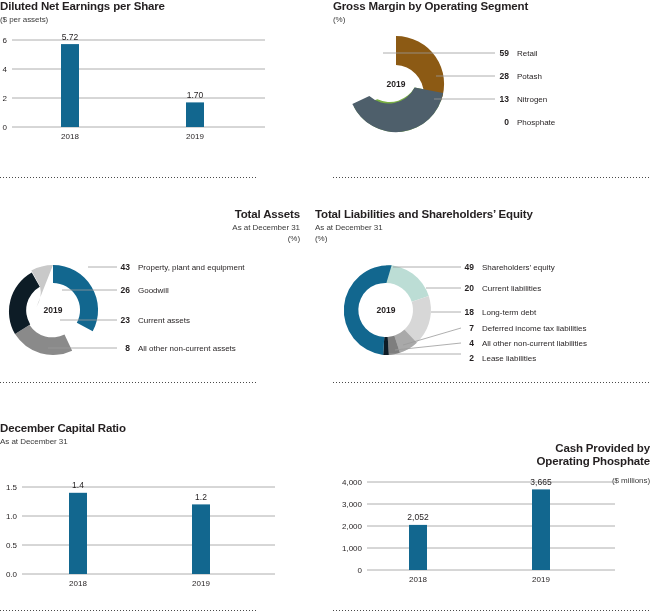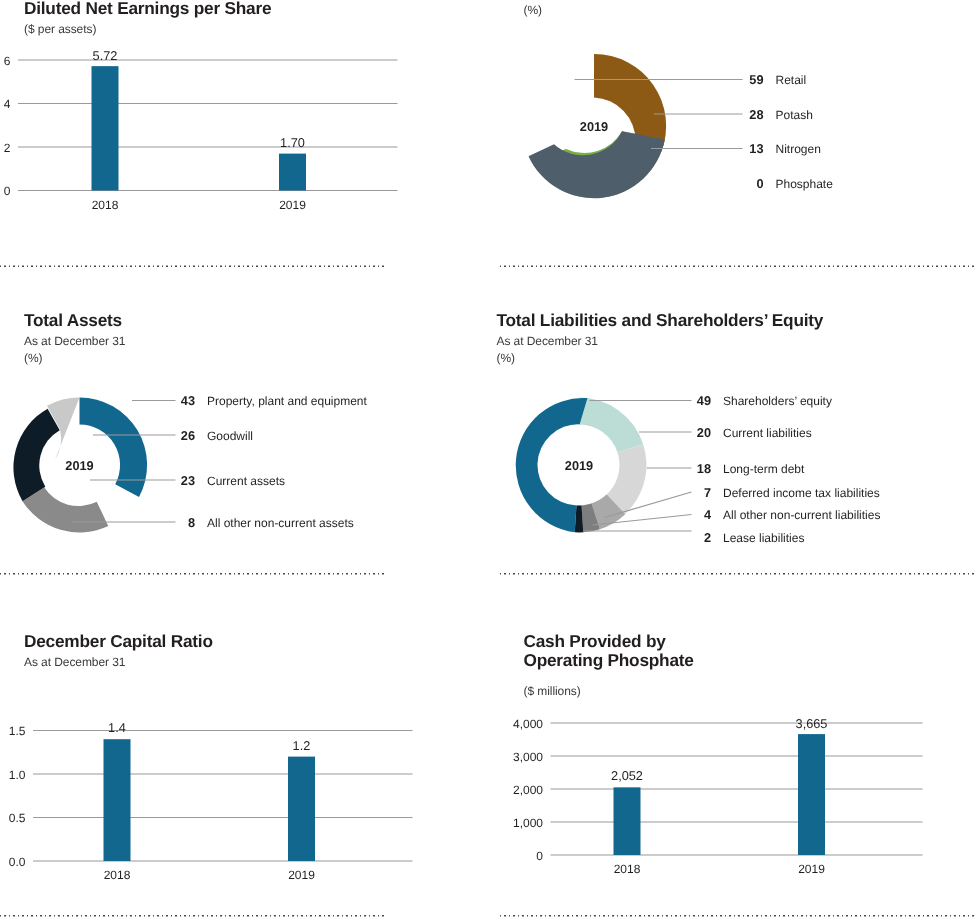--- a/index.html
+++ b/index.html
@@ -1,19 +1,19 @@
 <!DOCTYPE html>
 <html><head>
 <meta charset="utf-8">
 <style>
   html,body{margin:0;padding:0;background:#ffffff;}
   body{width:650px;height:616px;position:relative;overflow:hidden;
        font-family:"Liberation Sans","DejaVu Sans",sans-serif;color:#231f20;
        -webkit-font-smoothing:antialiased;}
-  .panel{position:absolute;padding-left:16px;}
+  .panel{position:absolute;}
   .ttl{font-size:11.5px;font-weight:bold;color:#231f20;letter-spacing:-0.15px;line-height:13px;}
   .sub{font-size:8px;color:#3a3a3a;line-height:10.5px;letter-spacing:-0.05px;}
   .divider{position:absolute;height:1px;
     background-image:repeating-linear-gradient(to right,#4a4a4a 0px,#4a4a4a 1px,rgba(0,0,0,0) 1px,rgba(0,0,0,0) 3px);}
   svg{display:block;overflow:visible;}
   .tklbl{font-family:"Liberation Sans","DejaVu Sans",sans-serif;font-size:8px;fill:#231f20;}
   .vallbl{font-family:"Liberation Sans","DejaVu Sans",sans-serif;font-size:8.5px;fill:#231f20;}
   .yr{font-family:"Liberation Sans","DejaVu Sans",sans-serif;font-size:8.5px;font-weight:bold;fill:#231f20;}
   .lgnum{font-family:"Liberation Sans","DejaVu Sans",sans-serif;font-size:8.5px;font-weight:bold;fill:#231f20;}
   .lgtxt{font-family:"Liberation Sans","DejaVu Sans",sans-serif;font-size:8px;fill:#231f20;}
@@ -41,20 +41,21 @@
 
   <rect x="61" y="11.1" width="18" height="82.9" fill="#12678F"></rect>
   <rect x="186" y="69.4" width="18" height="24.6" fill="#12678F"></rect>
   <text class="vallbl" x="70" y="7" text-anchor="middle">5.72</text>
   <text class="vallbl" x="195" y="65" text-anchor="middle">1.70</text>
   <text class="tklbl" x="70" y="106" text-anchor="middle">2018</text>
   <text class="tklbl" x="195" y="106" text-anchor="middle">2019</text>
 </svg>
 
 <div class="panel" style="left:333px;top:0;width:317px;">
+  <div class="ttl">Gross Margin by Operating Segment</div>
   <div class="sub" style="margin-top:2px;">(%)</div>
 </div>
 <svg style="position:absolute;left:333px;top:26px;" width="317" height="125" viewBox="0 0 317 125">
   <g>
 
     <path d="M63,10 A48,48 0 0 1 93.58,95.00 L81.48,73.42 A29,29 0 0 0 63,39 Z" fill="#79B043" transform="rotate(100.8 63 58)"></path>
 
     <path d="M63,10 A48,48 0 0 1 107.91,75.19 L90.76,68.10 A29,29 0 0 0 63,39 Z" fill="#8C5A14"></path>
 
     <path d="M63,10 A48,48 0 0 1 90.93,97.13 L79.88,81.92 A29,29 0 0 0 63,39 Z" fill="#4E5F6B" transform="rotate(100.8 63 58)"></path>
@@ -71,21 +72,21 @@
   <text class="lgtxt" x="184" y="53">Potash</text>
   <text class="lgnum" x="176" y="76" text-anchor="end">13</text>
   <text class="lgtxt" x="184" y="76">Nitrogen</text>
   <text class="lgnum" x="176" y="99" text-anchor="end">0</text>
   <text class="lgtxt" x="184" y="99">Phosphate</text>
 </svg>
 
 <div class="divider" style="left:0;top:177px;width:258px;"></div>
 <div class="divider" style="left:333px;top:177px;width:317px;"></div>
 
-<div class="panel" style="left:0;top:208px;width:300px;">
+<div class="panel" style="left:0;top:208px;width:300px;text-align:right;">
   <div class="ttl">Total Assets</div>
   <div class="sub" style="margin-top:2px;">As at December 31</div>
   <div class="sub">(%)</div>
 </div>
 <svg style="position:absolute;left:0;top:255px;" width="300" height="115" viewBox="0 0 300 115">
   <g>
 
     <path d="M53,10 A45,45 0 0 1 92.70,76.31 L76.82,67.79 A27,27 0 0 0 53,28 Z" fill="#12678F"></path>
 
     <path d="M53,10 A45,45 0 0 1 97.64,49.38 L80.58,51.43 A27,27 0 0 0 53,28 Z" fill="#8A8A8A" transform="rotate(154.8 53 55)"></path>
@@ -172,21 +173,21 @@
   <text class="tklbl" x="17" y="107" text-anchor="end">0.0</text>
 
   <rect x="69" y="22.8" width="18" height="81.2" fill="#12678F"></rect>
   <rect x="192" y="34.4" width="18" height="69.6" fill="#12678F"></rect>
   <text class="vallbl" x="78" y="18" text-anchor="middle">1.4</text>
   <text class="vallbl" x="201" y="30" text-anchor="middle">1.2</text>
   <text class="tklbl" x="78" y="116" text-anchor="middle">2018</text>
   <text class="tklbl" x="201" y="116" text-anchor="middle">2019</text>
 </svg>
 
-<div class="panel" style="left:333px;top:422px;width:317px;">
+<div class="panel" style="left:333px;top:442px;width:317px;text-align:right;">
   <div class="ttl">Cash Provided by</div>
   <div class="ttl">Operating Phosphate</div>
   <div class="sub" style="margin-top:8px;">($ millions)</div>
 </div>
 <svg style="position:absolute;left:333px;top:470px;" width="317" height="125" viewBox="0 0 317 125">
   <line class="grid" x1="34" y1="12" x2="282" y2="12"></line>
   <line class="grid" x1="34" y1="34" x2="282" y2="34"></line>
   <line class="grid" x1="34" y1="56" x2="282" y2="56"></line>
   <line class="grid" x1="34" y1="78" x2="282" y2="78"></line>
   <line class="grid" x1="34" y1="100" x2="282" y2="100"></line>

